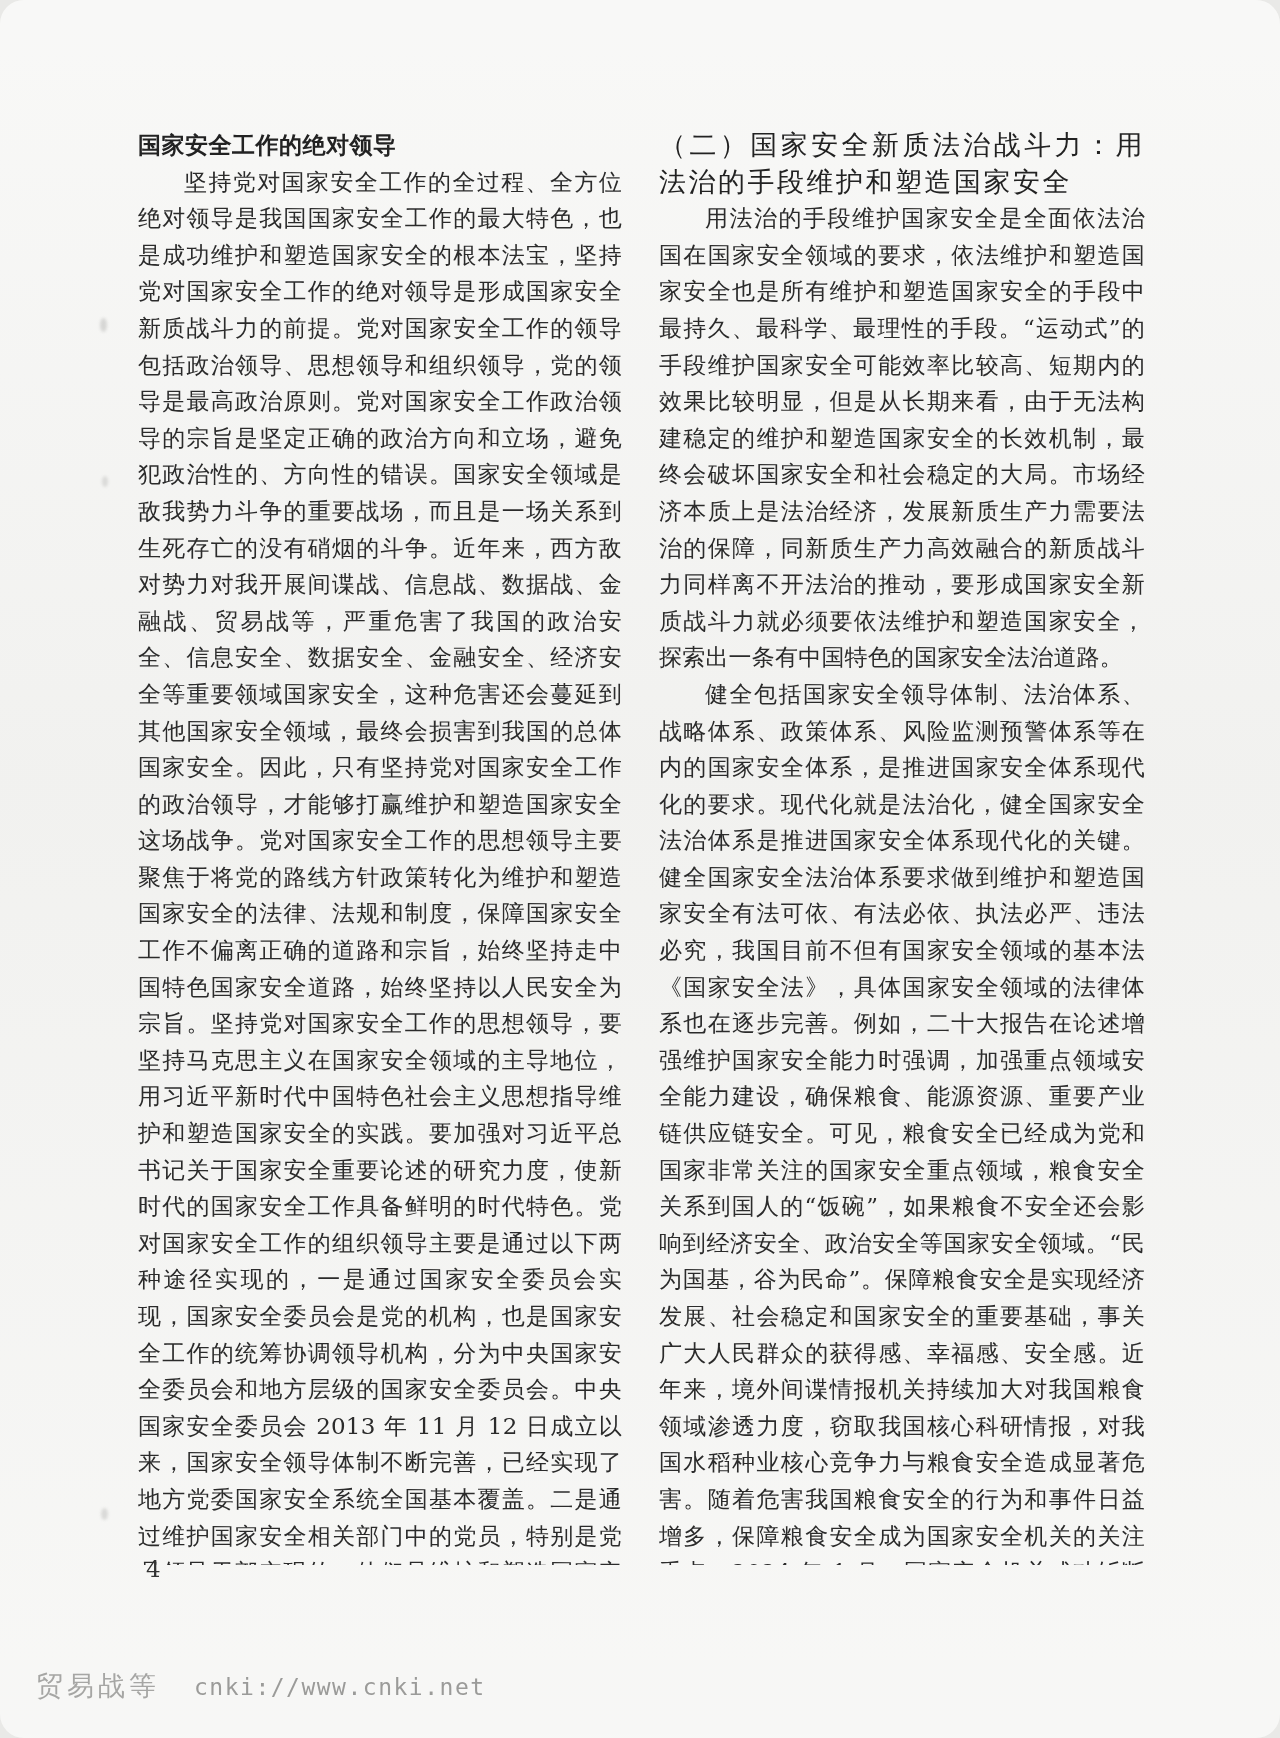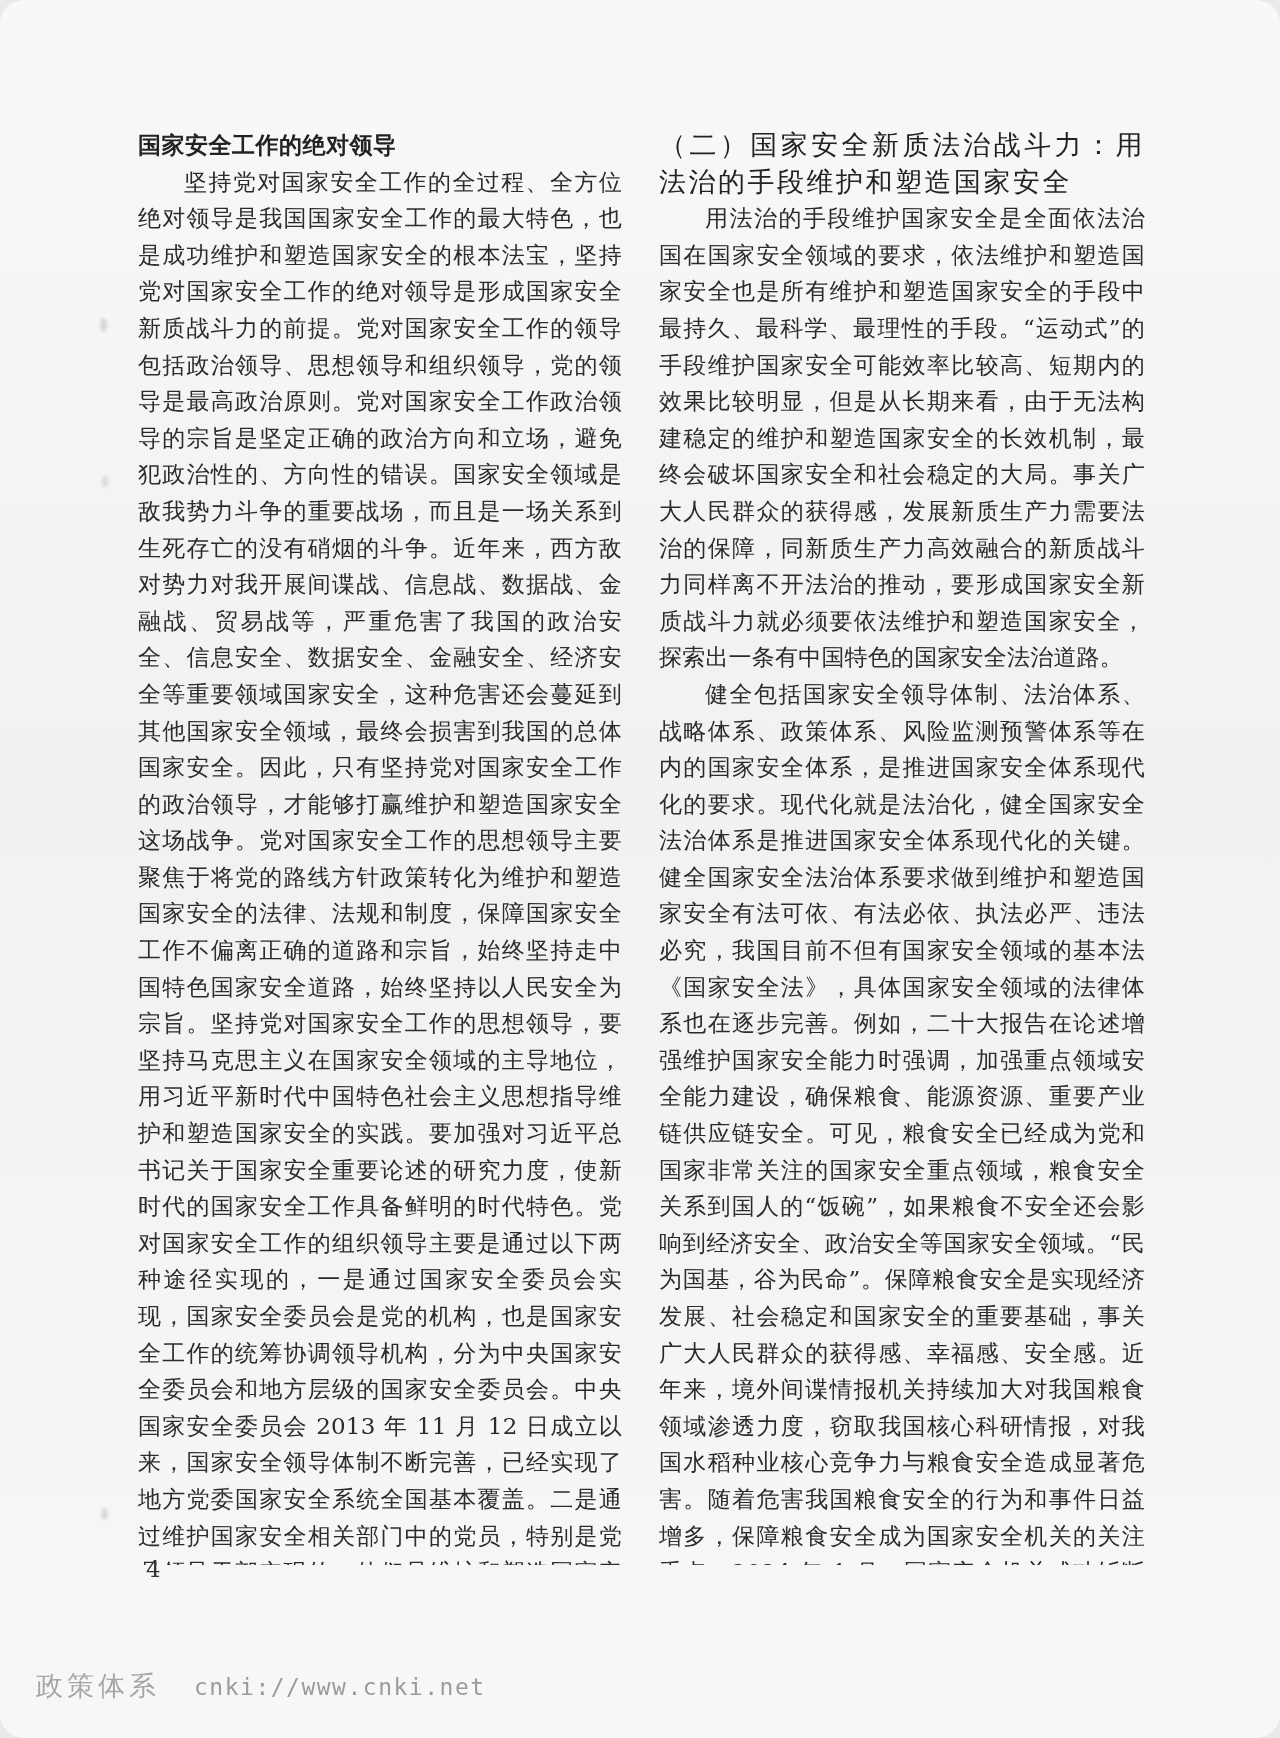--- a/index.html
+++ b/index.html
@@ -94,28 +94,28 @@
 
 <div class="page">
 
   <div class="col col-left">
     <h3 class="section-heading">国家安全工作的绝对领导</h3>
     <p class="body-paragraph">坚持党对国家安全工作的全过程、全方位绝对领导是我国国家安全工作的最大特色，也是成功维护和塑造国家安全的根本法宝，坚持党对国家安全工作的绝对领导是形成国家安全新质战斗力的前提。党对国家安全工作的领导包括政治领导、思想领导和组织领导，党的领导是最高政治原则。党对国家安全工作政治领导的宗旨是坚定正确的政治方向和立场，避免犯政治性的、方向性的错误。国家安全领域是敌我势力斗争的重要战场，而且是一场关系到生死存亡的没有硝烟的斗争。近年来，西方敌对势力对我开展间谍战、信息战、数据战、金融战、贸易战等，严重危害了我国的政治安全、信息安全、数据安全、金融安全、经济安全等重要领域国家安全，这种危害还会蔓延到其他国家安全领域，最终会损害到我国的总体国家安全。因此，只有坚持党对国家安全工作的政治领导，才能够打赢维护和塑造国家安全这场战争。党对国家安全工作的思想领导主要聚焦于将党的路线方针政策转化为维护和塑造国家安全的法律、法规和制度，保障国家安全工作不偏离正确的道路和宗旨，始终坚持走中国特色国家安全道路，始终坚持以人民安全为宗旨。坚持党对国家安全工作的思想领导，要坚持马克思主义在国家安全领域的主导地位，用习近平新时代中国特色社会主义思想指导维护和塑造国家安全的实践。要加强对习近平总书记关于国家安全重要论述的研究力度，使新时代的国家安全工作具备鲜明的时代特色。党对国家安全工作的组织领导主要是通过以下两种途径实现的，一是通过国家安全委员会实现，国家安全委员会是党的机构，也是国家安全工作的统筹协调领导机构，分为中央国家安全委员会和地方层级的国家安全委员会。中央国家安全委员会 2013 年 11 月 12 日成立以来，国家安全领导体制不断完善，已经实现了地方党委国家安全系统全国基本覆盖。二是通过维护国家安全相关部门中的党员，特别是党员领导干部实现的，他们是维护和塑造国家安全的可靠中坚力量。坚持加强国家安全干部队伍建设，加强国家安全战线党的建设，坚持以政治建设为统领，打造坚不可摧的国家安全干部</p>
   </div>
 
   <div class="col col-right">
     <h3 class="sub-heading">（二）国家安全新质法治战斗力：用法治的手段维护和塑造国家安全</h3>
-    <p class="body-paragraph">用法治的手段维护国家安全是全面依法治国在国家安全领域的要求，依法维护和塑造国家安全也是所有维护和塑造国家安全的手段中最持久、最科学、最理性的手段。“运动式”的手段维护国家安全可能效率比较高、短期内的效果比较明显，但是从长期来看，由于无法构建稳定的维护和塑造国家安全的长效机制，最终会破坏国家安全和社会稳定的大局。事关广大人民群众的获得感，发展新质生产力需要法治的保障，同新质生产力高效融合的新质战斗力同样离不开法治的推动，要形成国家安全新质战斗力就必须要依法维护和塑造国家安全，探索出一条有中国特色的国家安全法治道路。</p>
+    <p class="body-paragraph">用法治的手段维护国家安全是全面依法治国在国家安全领域的要求，依法维护和塑造国家安全也是所有维护和塑造国家安全的手段中最持久、最科学、最理性的手段。“运动式”的手段维护国家安全可能效率比较高、短期内的效果比较明显，但是从长期来看，由于无法构建稳定的维护和塑造国家安全的长效机制，最终会破坏国家安全和社会稳定的大局。市场经济本质上是法治经济，发展新质生产力需要法治的保障，同新质生产力高效融合的新质战斗力同样离不开法治的推动，要形成国家安全新质战斗力就必须要依法维护和塑造国家安全，探索出一条有中国特色的国家安全法治道路。</p>
     <p class="body-paragraph">健全包括国家安全领导体制、法治体系、战略体系、政策体系、风险监测预警体系等在内的国家安全体系，是推进国家安全体系现代化的要求。现代化就是法治化，健全国家安全法治体系是推进国家安全体系现代化的关键。健全国家安全法治体系要求做到维护和塑造国家安全有法可依、有法必依、执法必严、违法必究，我国目前不但有国家安全领域的基本法《国家安全法》，具体国家安全领域的法律体系也在逐步完善。例如，二十大报告在论述增强维护国家安全能力时强调，加强重点领域安全能力建设，确保粮食、能源资源、重要产业链供应链安全。可见，粮食安全已经成为党和国家非常关注的国家安全重点领域，粮食安全关系到国人的“饭碗”，如果粮食不安全还会影响到经济安全、政治安全等国家安全领域。“民为国基，谷为民命”。保障粮食安全是实现经济发展、社会稳定和国家安全的重要基础，事关广大人民群众的获得感、幸福感、安全感。近年来，境外间谍情报机关持续加大对我国粮食领域渗透力度，窃取我国核心科研情报，对我国水稻种业核心竞争力与粮食安全造成显著危害。随着危害我国粮食安全的行为和事件日益增多，保障粮食安全成为国家安全机关的关注重点。2024 年 1 月，国家安全机关成功斩断了窃取我国禁止出口的杂交水稻亲本稻种及制种</p>
   </div>
 
   <div class="page-number">4</div>
 
   <div class="footer">
-    <span class="footer-brand">政策体系</span>
+    <span class="footer-brand">贸易战等</span>
     <span class="footer-url">cnki://www.cnki.net</span>
   </div>
 
   <span class="scan-artifact artifact-1"></span>
   <span class="scan-artifact artifact-2"></span>
   <span class="scan-artifact artifact-3"></span>
 
 </div>
 
 </body></html>

